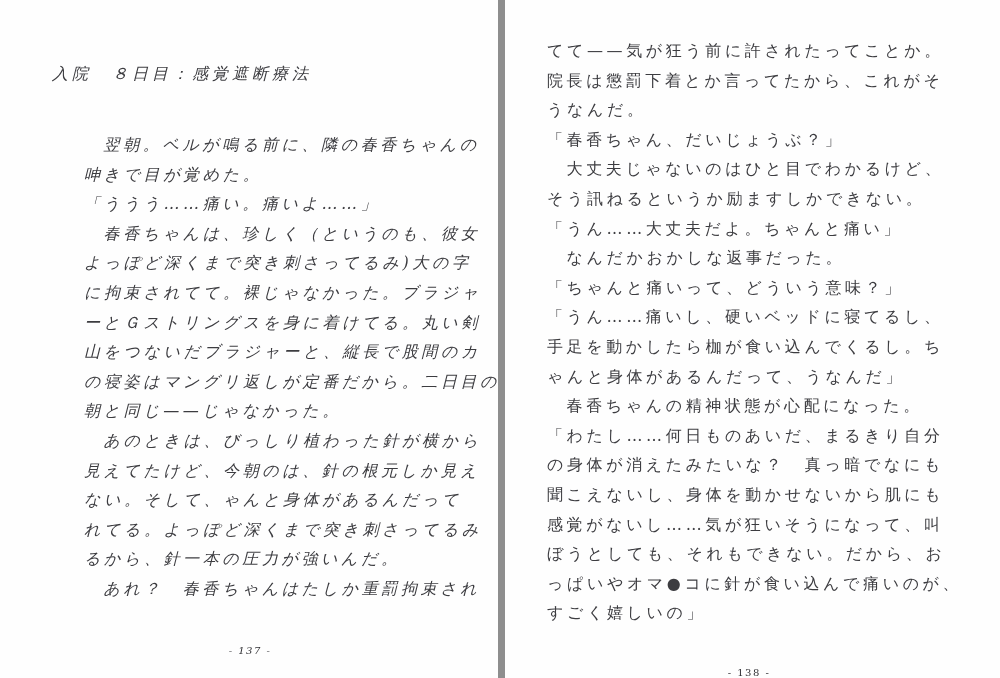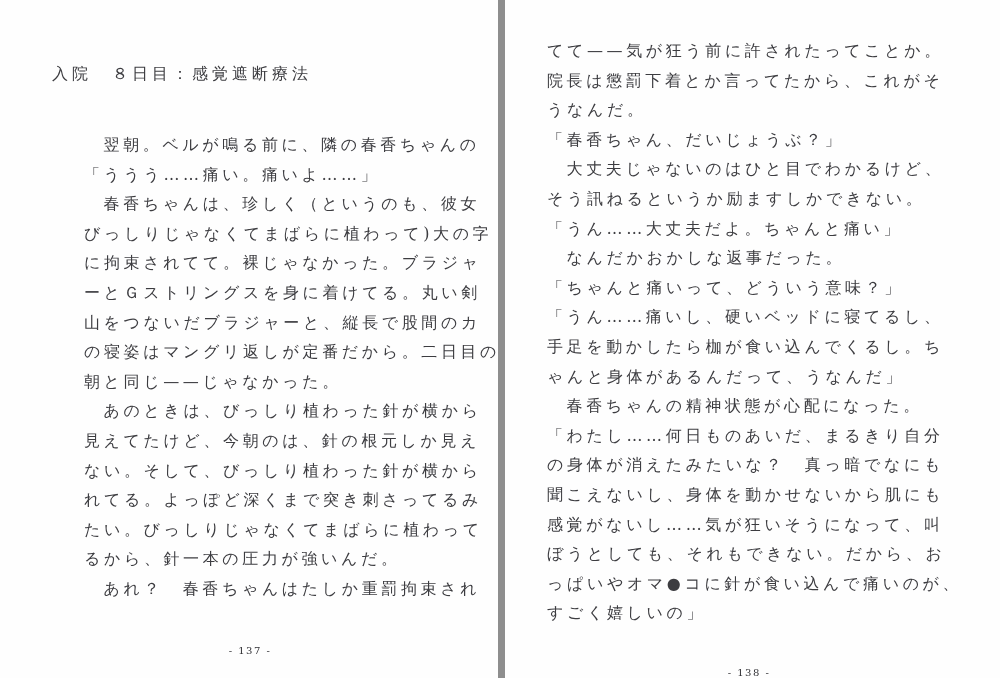--- a/index.html
+++ b/index.html
@@ -18,21 +18,21 @@
     width: 1000px;
     height: 678px;
     background: #fefefe;
   }
   .page {
     position: absolute;
     top: 0;
     height: 678px;
     background: #fefefe;
   }
-  .page-left  { left: 0;   width: 394px; }
+  .page-left  { left: 0;   width: 394px; font-style: italic; }
   .page-right { left: 506px; width: 560px; text-decoration: underline; }
   .divider {
     position: absolute;
     top: 0;
     left: 498px;
     width: 7px;
     height: 678px;
     background: #8e8e8e;
   }
   .chapter-title {
@@ -72,33 +72,33 @@
 </style>
 </head>
 <body>
 
 <div class="spread">
 
   <div class="page page-left">
     <div class="chapter-title">入院　８日目：感覚遮断療法</div>
     <div class="textcol">
       <div class="line">　翌朝。ベルが鳴る前に、隣の春香ちゃんの</div>
+      <div class="line">呻きで目が覚めた。</div>
       <div class="line">「ううう……痛い。痛いよ……」</div>
       <div class="line">　春香ちゃんは、珍しく（というのも、彼女</div>
-      <div class="line">びっしりじゃなくてまばらに植わって)大の字</div>
+      <div class="line">よっぽど深くまで突き刺さってるみ)大の字</div>
       <div class="line">に拘束されてて。裸じゃなかった。ブラジャ</div>
       <div class="line">ーとＧストリングスを身に着けてる。丸い剣</div>
       <div class="line">山をつないだブラジャーと、縦長で股間のカ</div>
       <div class="line">の寝姿はマングリ返しが定番だから。二日目の</div>
       <div class="line">朝と同じ——じゃなかった。</div>
       <div class="line">　あのときは、びっしり植わった針が横から</div>
       <div class="line">見えてたけど、今朝のは、針の根元しか見え</div>
-      <div class="line">ない。そして、びっしり植わった針が横から</div>
+      <div class="line">ない。そして、ゃんと身体があるんだって</div>
       <div class="line">れてる。よっぽど深くまで突き刺さってるみ</div>
-      <div class="line">たい。びっしりじゃなくてまばらに植わって</div>
       <div class="line">るから、針一本の圧力が強いんだ。</div>
       <div class="line">　あれ？　春香ちゃんはたしか重罰拘束され</div>
     </div>
     <div class="page-number">- 137 -</div>
   </div>
 
   <div class="divider"></div>
 
   <div class="page page-right">
     <div class="textcol">

